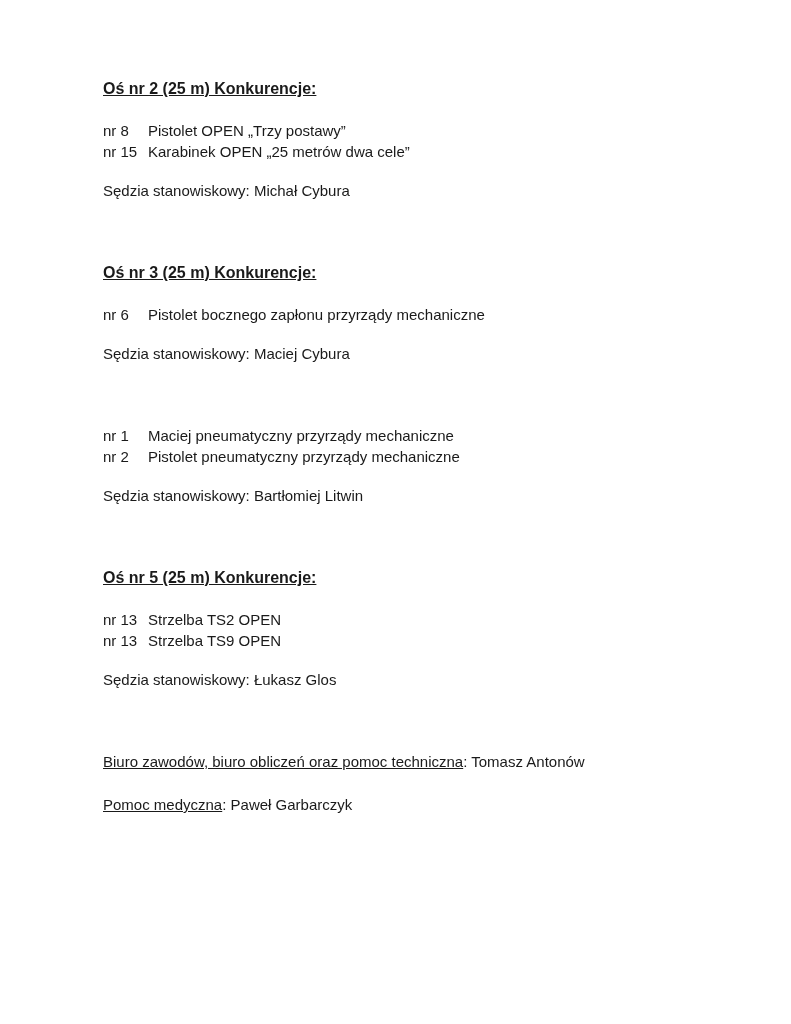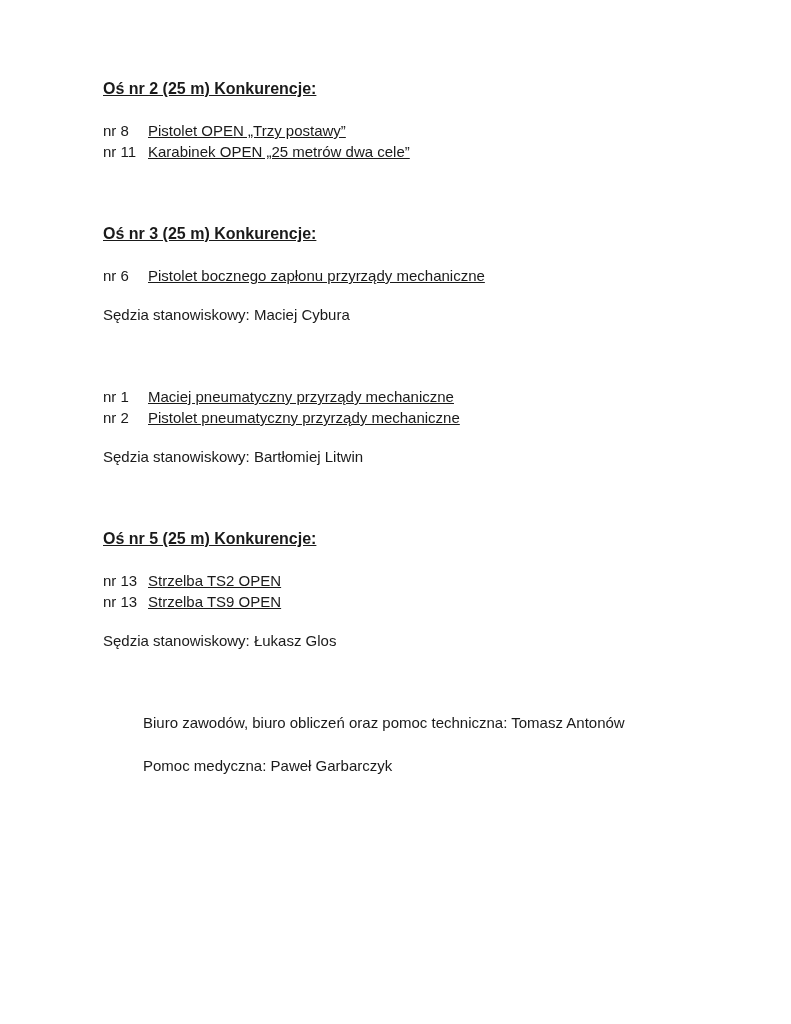--- a/index.html
+++ b/index.html
@@ -33,52 +33,52 @@
   .event-row {
     display: flex;
     line-height: 21px;
   }
   .event-nr {
     flex: 0 0 45px;
     width: 45px;
   }
   .event-name {
     flex: 1;
-    text-decoration: underline;
   }
   .judge-line {
     margin: 18px 0 0 0;
     line-height: 21px;
   }
   .footer {
     margin-top: 21px;
   }
   .footer-line {
     margin: 0 0 22px 0;
     line-height: 21px;
   }
   .footer-label {
-    margin-left: 40px;
+    text-decoration: underline;
   }
 </style>
 </head>
 <body>
 
 <div class="page">
 
   <section class="section">
     <h2 class="section-heading">Oś nr 2 (25 m) Konkurencje:</h2>
     <div class="event-row">
       <span class="event-nr">nr 8</span>
       <span class="event-name">Pistolet OPEN „Trzy postawy”</span>
     </div>
     <div class="event-row">
-      <span class="event-nr">nr 11</span>
+      <span class="event-nr">nr 15</span>
       <span class="event-name">Karabinek OPEN „25 metrów dwa cele”</span>
     </div>
+    <p class="judge-line">Sędzia stanowiskowy: Michał Cybura</p>
   </section>
 
   <section class="section">
     <h2 class="section-heading">Oś nr 3 (25 m) Konkurencje:</h2>
     <div class="event-row">
       <span class="event-nr">nr 6</span>
       <span class="event-name">Pistolet bocznego zapłonu przyrządy mechaniczne</span>
     </div>
     <p class="judge-line">Sędzia stanowiskowy: Maciej Cybura</p>
   </section>

